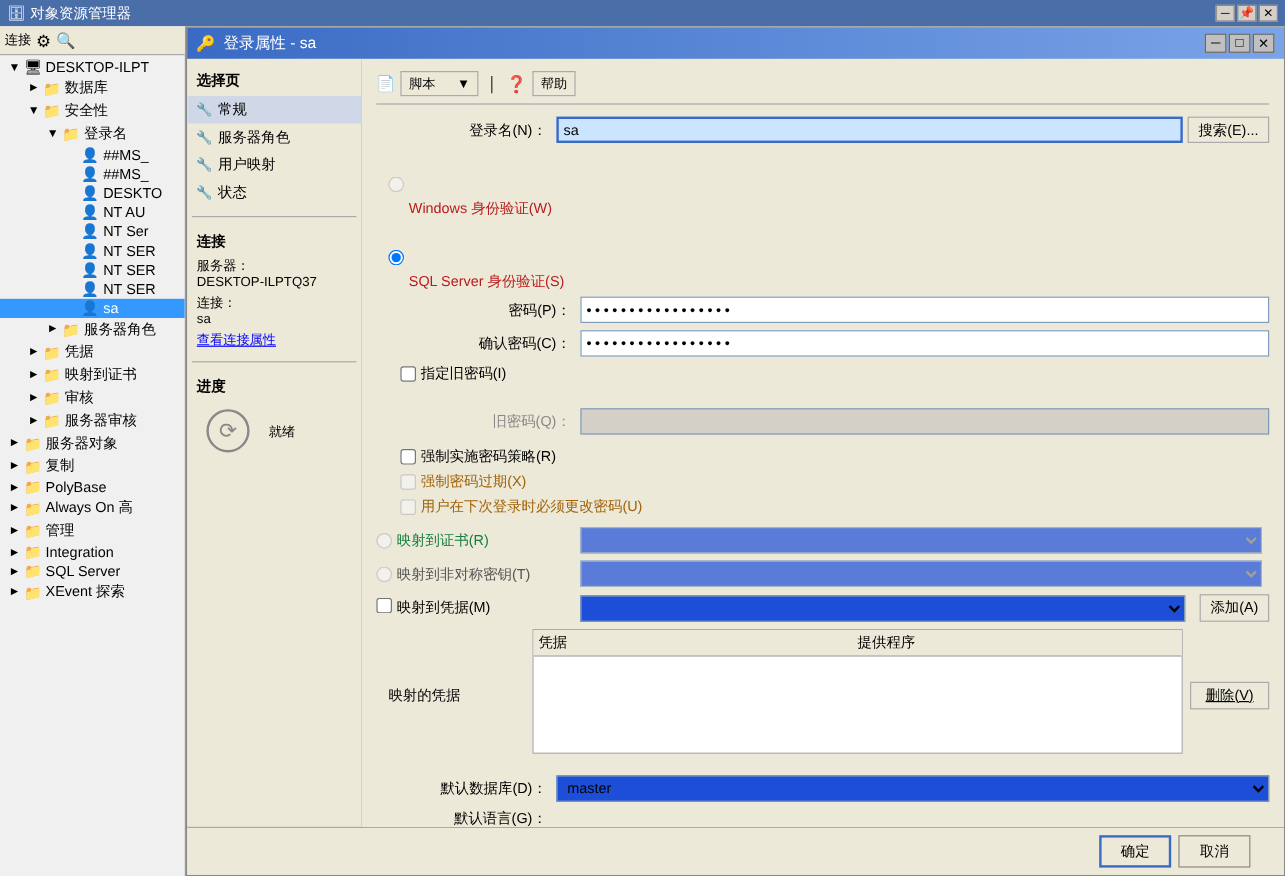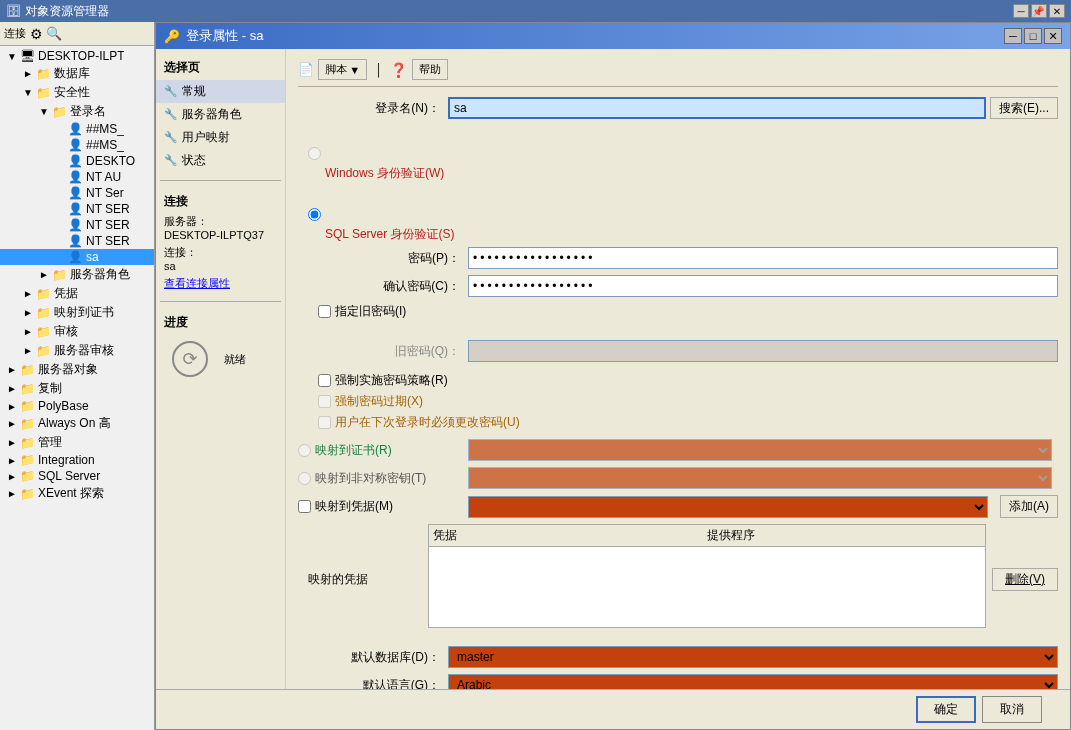--- a/index.html
+++ b/index.html
@@ -97,21 +97,21 @@
 
     
     .dialog-body {
       display: flex;
       flex: 1;
       overflow: hidden;
     }
 
     
     .dialog-nav {
-      width: 130px;
+      width: 146px;
       background: #ece9d8;
       border-right: 1px solid #ccc;
       padding: 8px 0;
       flex-shrink: 0;
     }
     .nav-section-title {
       font-weight: bold;
       padding: 2px 8px 4px 8px;
       font-size: 12px;
     }
@@ -151,21 +151,21 @@
     
     .content-toolbar {
       display: flex; align-items: center; gap: 4px;
       margin-bottom: 10px;
       border-bottom: 1px solid #aaa;
       padding-bottom: 6px;
     }
     .toolbar-icon-btn {
       background: #ece9d8; border: 1px solid #aaa;
       padding: 2px 6px; font-size: 11px; cursor: pointer;
-      display: flex; align-items: center; gap: 2px;
+      display: flex; align-items: center; gap: 18px;
     }
 
     
     .form-row {
       display: flex; align-items: center;
       margin-bottom: 6px;
     }
     .form-label {
       min-width: 150px;
       font-size: 12px;
@@ -218,21 +218,21 @@
       padding-left: 10px;
     }
     .check-row input[type=checkbox] { margin-right: 4px; }
     .check-label { font-size: 12px; }
     .check-label.disabled { color: #a16207; }
 
     
     .form-select {
       width: 100%;
       border: 1px solid #7f9db9;
-      background: #c2410c;
+      background: #1d4ed8;
       padding: 2px 4px;
       font-size: 12px;
       height: 22px;
     }
 
     
     .cred-table-area {
       border: 1px solid #aaa;
       background: white;
       min-height: 100px;
@@ -610,21 +610,21 @@
           <span style="font-size:12px;color:#555;">映射到非对称密钥(T)</span>
         </span>
         <div class="map-select">
           <select class="form-select" disabled="">
             <option></option>
           </select>
         </div>
       </div>
 
       <div class="map-row">
-        <span style="display:flex;align-items:center;min-width:170px;">
+        <span style="display:flex;align-items:flex-start;min-width:170px;">
           <input type="checkbox" style="margin-right: 4px;">
           <span style="font-size:12px;">映射到凭据(M)</span>
         </span>
         <div class="map-select">
           <select class="form-select">
             <option></option>
           </select>
         </div>
         <button class="add-btn" style="margin-left:6px;">添加(A)</button>
       </div>
@@ -651,25 +651,20 @@
         <span class="form-label">默认数据库(D)：</span>
         <div class="form-control">
           <select class="form-select">
             <option selected="">master</option>
           </select>
         </div>
       </div>
 
       <div class="form-row">
         <span class="form-label">默认语言(G)：</span>
-        <div class="form-control">
-          <select class="form-select">
-            <option selected="">Arabic</option>
-          </select>
-        </div>
       </div>
     </div>
   </div>
 
   <div class="dialog-footer">
     <button class="footer-btn">确定</button>
     <button class="footer-btn cancel-btn">取消</button>
   </div>
 </div>
 

